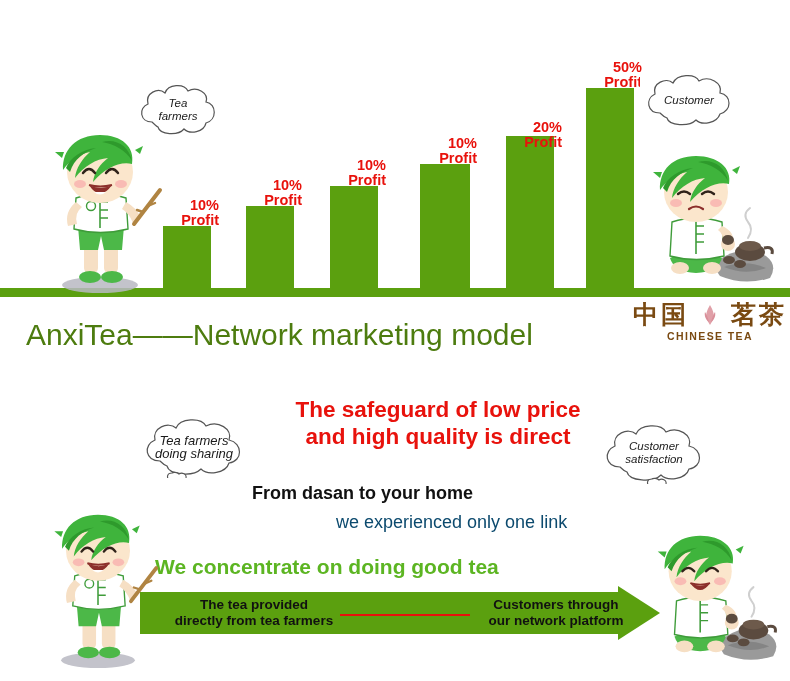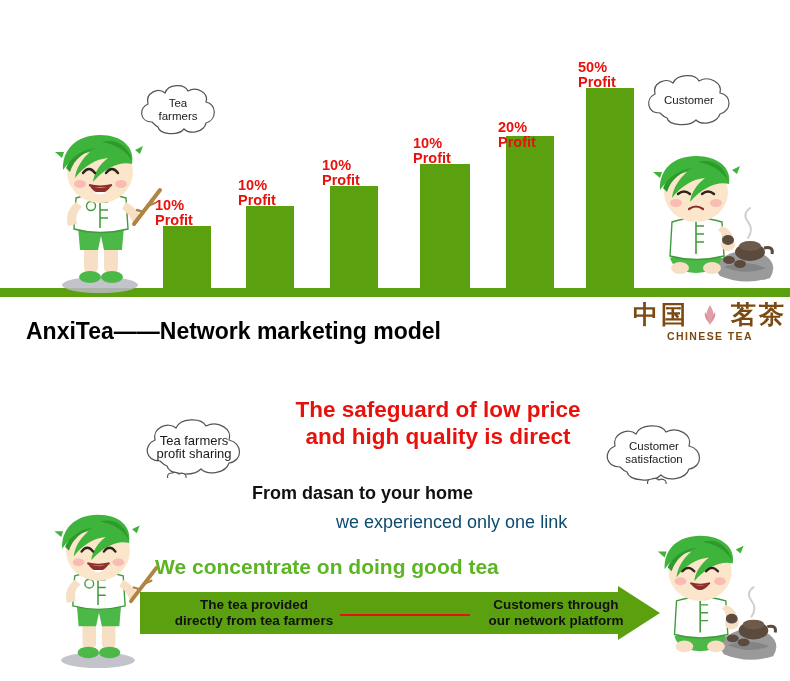--- a/index.html
+++ b/index.html
@@ -24,41 +24,41 @@
   .baseline{
     position:absolute;left:0;top:228px;width:790px;height:9px;
     background:#5ba00f;
   }
   .bar{
     position:absolute;bottom:12px;background:#5ba00f;
   }
   .barlabel{
     position:absolute;
     color:#e8120c;font-weight:bold;font-size:14.5px;
-    line-height:15px;text-align:left;width:64px;
+    line-height:15px;text-align:right;width:64px;
   }
 
   
   .cloud{
     position:absolute;
     display:flex;align-items:center;justify-content:center;
     text-align:center;color:#1a1a1a;
     background:#fff;
   }
-  .cloud .cloudtxt{position:relative;z-index:3;line-height:13px;}
+  .cloud .cloudtxt{position:relative;z-index:3;line-height:13px;font-style:italic;}
   .cloud svg{position:absolute;left:0;top:0;z-index:1;}
 
   
   .kid{position:absolute;}
   .kid svg{display:block;}
 
   
   .anxi{
     position:absolute;left:26px;top:318px;
-    font-size:23px;font-weight:bold;color:#000000;white-space:nowrap;
+    font-size:30px;font-weight:normal;color:#4d7c0f;white-space:nowrap;
   }
 
   
   .logo{position:absolute;left:645px;top:300px;width:130px;text-align:center;}
   .logo .cn{
     font-size:25px;font-weight:bold;color:#7a4a12;
     letter-spacing:3px;line-height:28px;white-space:nowrap;
     display:flex;align-items:center;justify-content:center;gap:13px;
   }
   .logo .en{
@@ -289,21 +289,21 @@
 
   <div class="cloud" style="left:138px;top:416px;width:112px;height:62px;font-size:13px;">
     <svg width="112" height="62" viewBox="0 0 112 62">
       <path d="M22 45 C7 45 5 29 17 24 C14 12 30 5 38 12 C42 2 63 1 68 10
                C80 4 95 13 91 24 C105 27 105 45 91 47 C88 57 70 60 63 53
                C55 61 31 59 29 50 C26 49 24 47 22 45 Z" fill="#ffffff" stroke="#555555" stroke-width="1.2"></path>
       <path d="M34 57 c-5 0 -6 5 -2 7 c0 4 7 5 9 2 c4 2 8 -1 7 -4 c1 -4 -4 -6 -7 -4 c-2 -2 -6 -2 -7 -1 Z" fill="#ffffff" stroke="#555555" stroke-width="1.1"></path>
     </svg>
     <div class="cloudtxt">
       <span>Tea farmers</span><br>
-      <span>profit sharing</span>
+      <span>doing sharing</span>
     </div>
   </div>
 
   <div class="cloud" style="left:598px;top:422px;width:112px;height:62px;font-size:11.5px;">
     <svg width="112" height="62" viewBox="0 0 112 62">
       <path d="M22 45 C7 45 5 29 17 24 C14 12 30 5 38 12 C42 2 63 1 68 10
                C80 4 95 13 91 24 C105 27 105 45 91 47 C88 57 70 60 63 53
                C55 61 31 59 29 50 C26 49 24 47 22 45 Z" fill="#ffffff" stroke="#555555" stroke-width="1.2"></path>
       <path d="M54 57 c-5 0 -6 5 -2 7 c0 4 7 5 9 2 c4 2 8 -1 7 -4 c1 -4 -4 -6 -7 -4 c-2 -2 -6 -2 -7 -1 Z" fill="#ffffff" stroke="#555555" stroke-width="1.1"></path>
     </svg>

